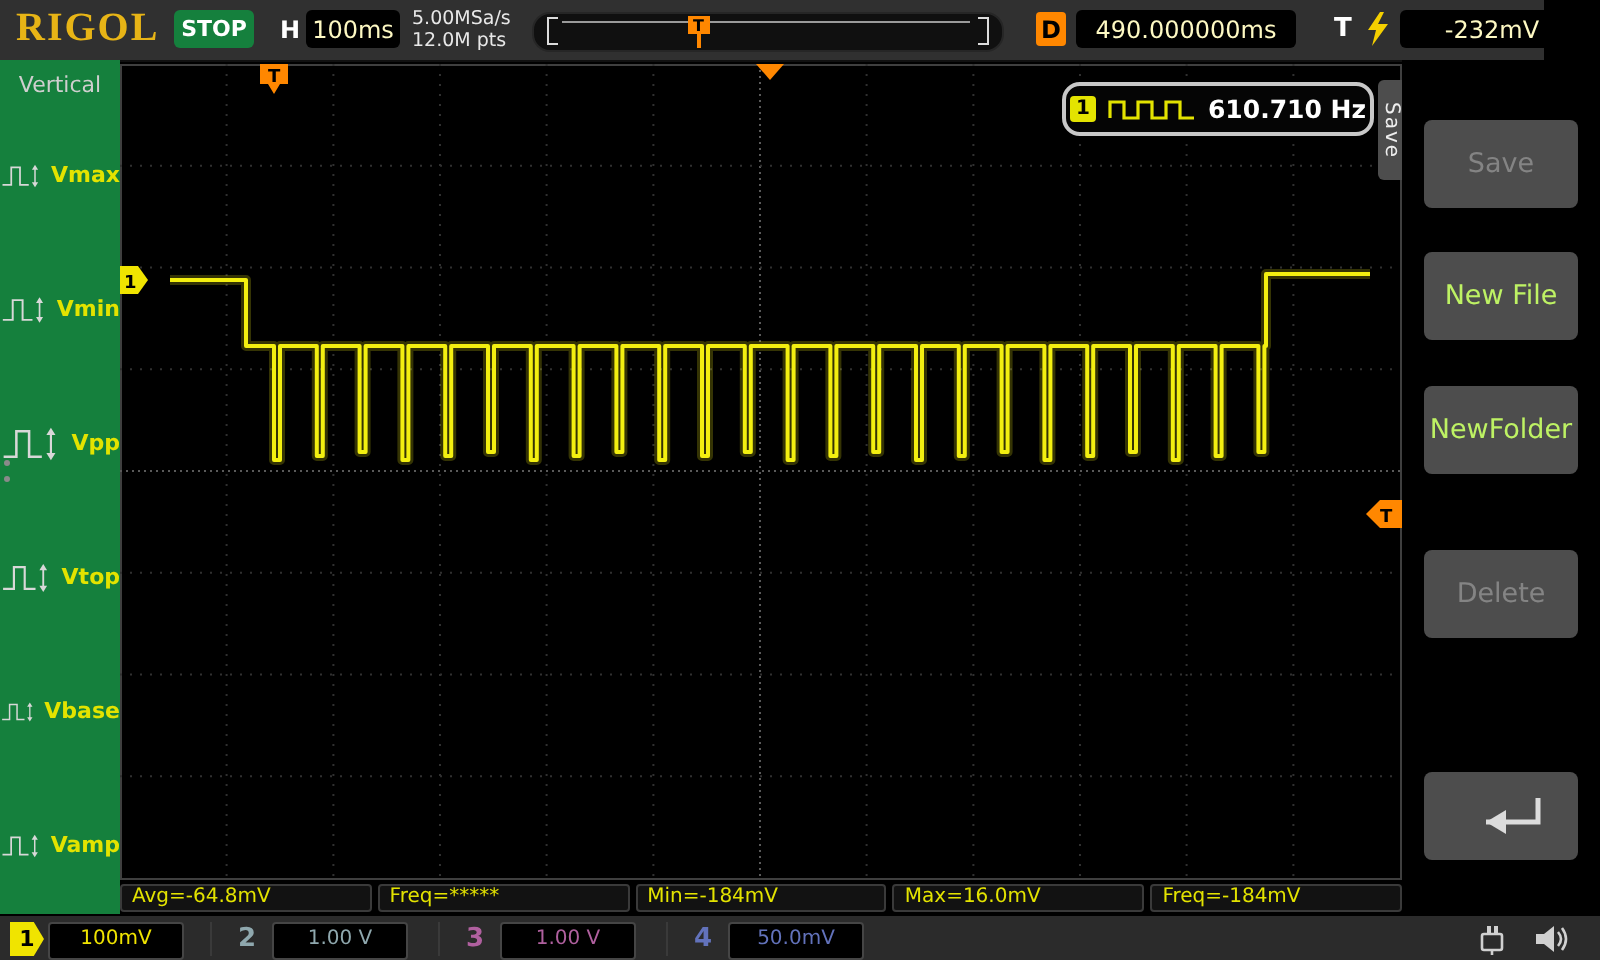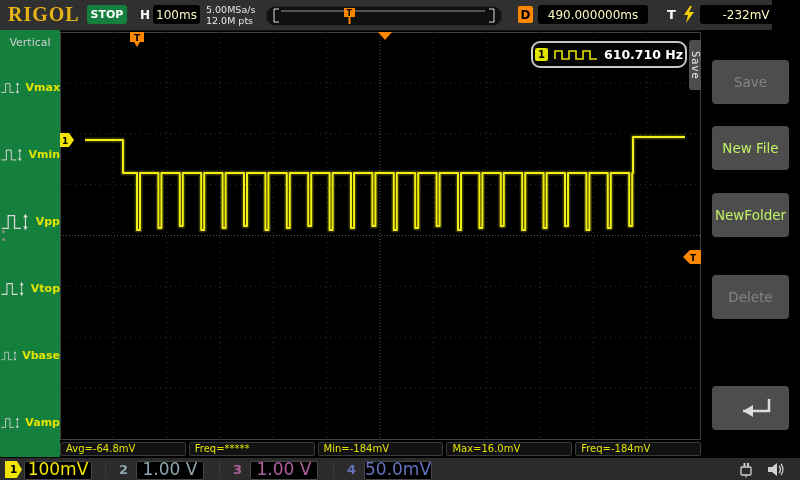--- a/index.html
+++ b/index.html
@@ -48,21 +48,21 @@
   .meas-bar{left:60px;top:442px;width:641px;height:14px;display:flex;gap:3px;}
   .meas-seg{flex:1;background:#121212;border:1px solid #3a3a3a;border-radius:2px;color:#e3e300;
             font-size:10px;line-height:11px;padding-left:5px;overflow:hidden;white-space:nowrap;}
 
   
   .chbar{left:0;top:457px;width:800px;height:23px;background:#2b2b2b;border-top:1px solid #000;}
   .ch-badge{width:17px;height:17px;color:#000;font-size:11px;font-weight:bold;line-height:17px;text-align:center;
             clip-path:polygon(0 0,70% 0,100% 50%,70% 100%,0 100%);}
   .ch-digit{font-size:13px;font-weight:bold;line-height:17px;}
   .ch-box{width:66px;height:17px;background:#000;border:1px solid #454545;border-radius:2px;
-          font-size:17px;line-height:15px;text-align:center;}
+          font-size:10px;line-height:15px;text-align:center;}
   .ch-sep{width:1px;height:17px;background:#3a3a3a;top:3px;}
 
   
   .menu{left:701px;top:30px;width:99px;height:427px;background:#000;}
   .save-tab{left:689px;top:40px;width:13px;height:50px;background:#4d4d4d;border-radius:3px 0 0 3px;
             color:#eee;font-size:10px;writing-mode:vertical-rl;display:flex;align-items:center;justify-content:center;letter-spacing:1px;}
   .mbtn{position:absolute;left:11px;width:77px;height:44px;background:#4d4d4d;border-radius:4px;
         color:#bef264;font-size:13.5px;display:flex;align-items:center;justify-content:center;cursor:pointer;}
   .mbtn.disabled{color:#848484;cursor:default;}
 </style>

